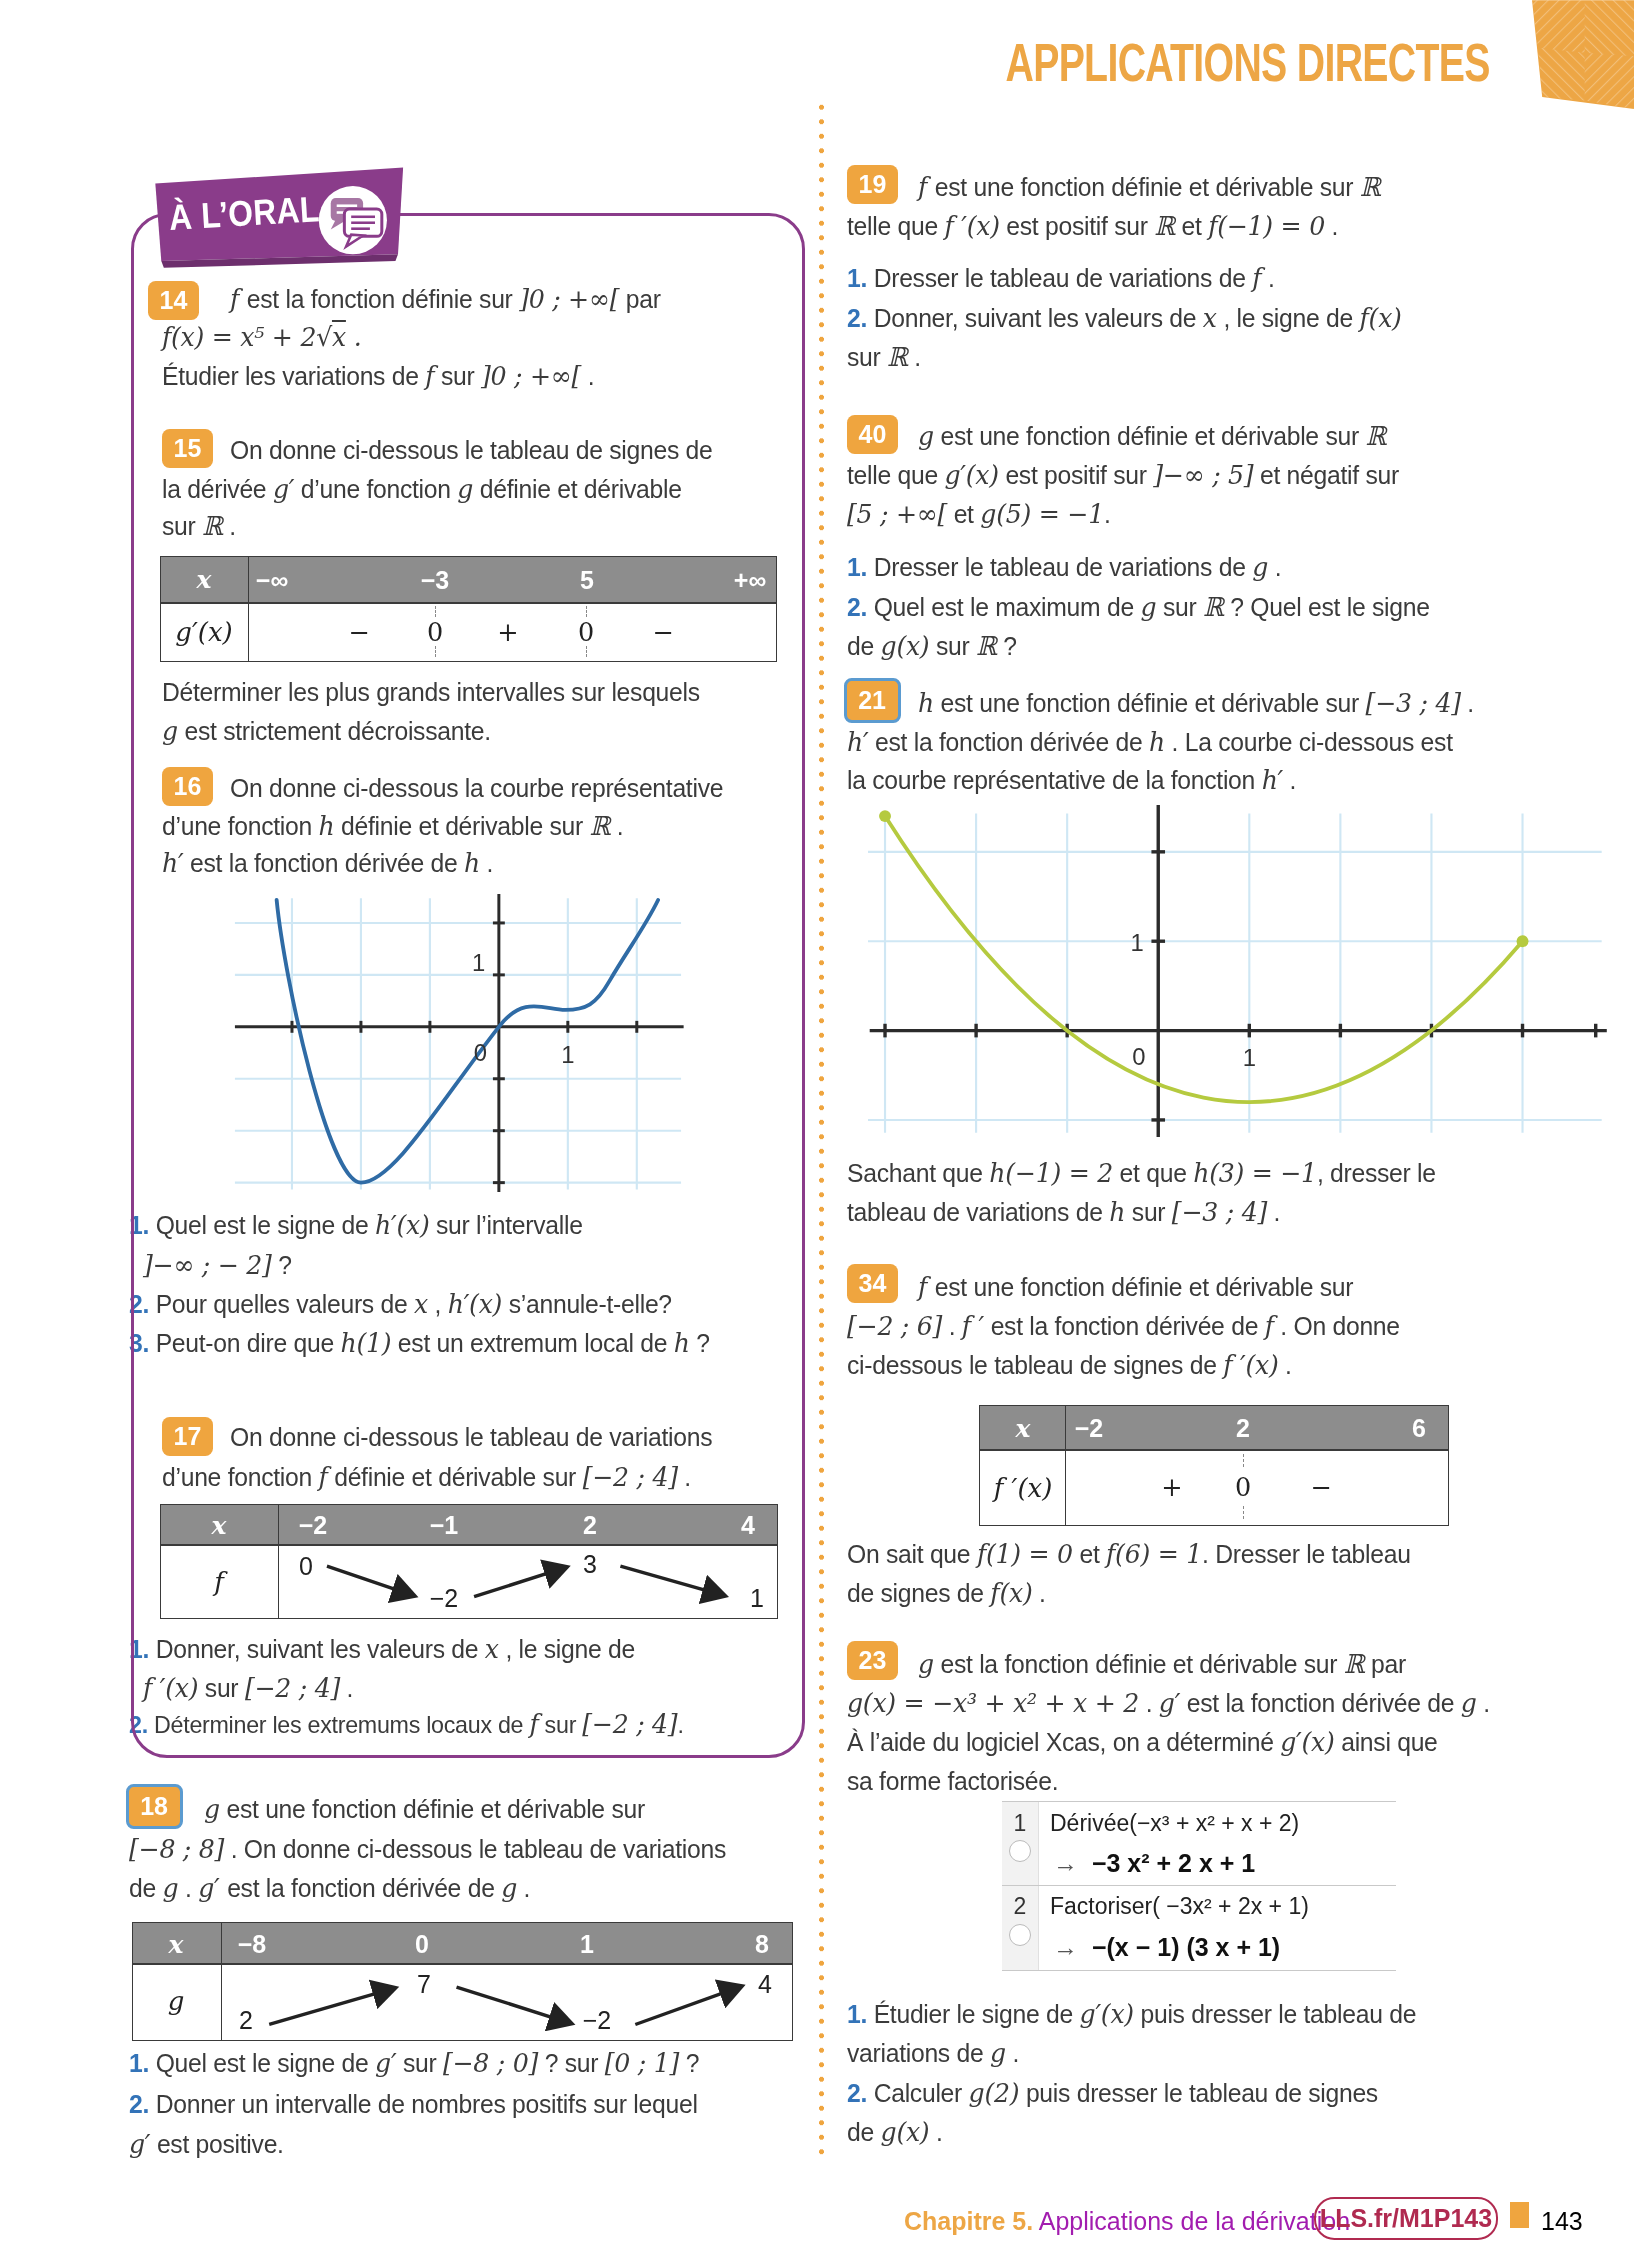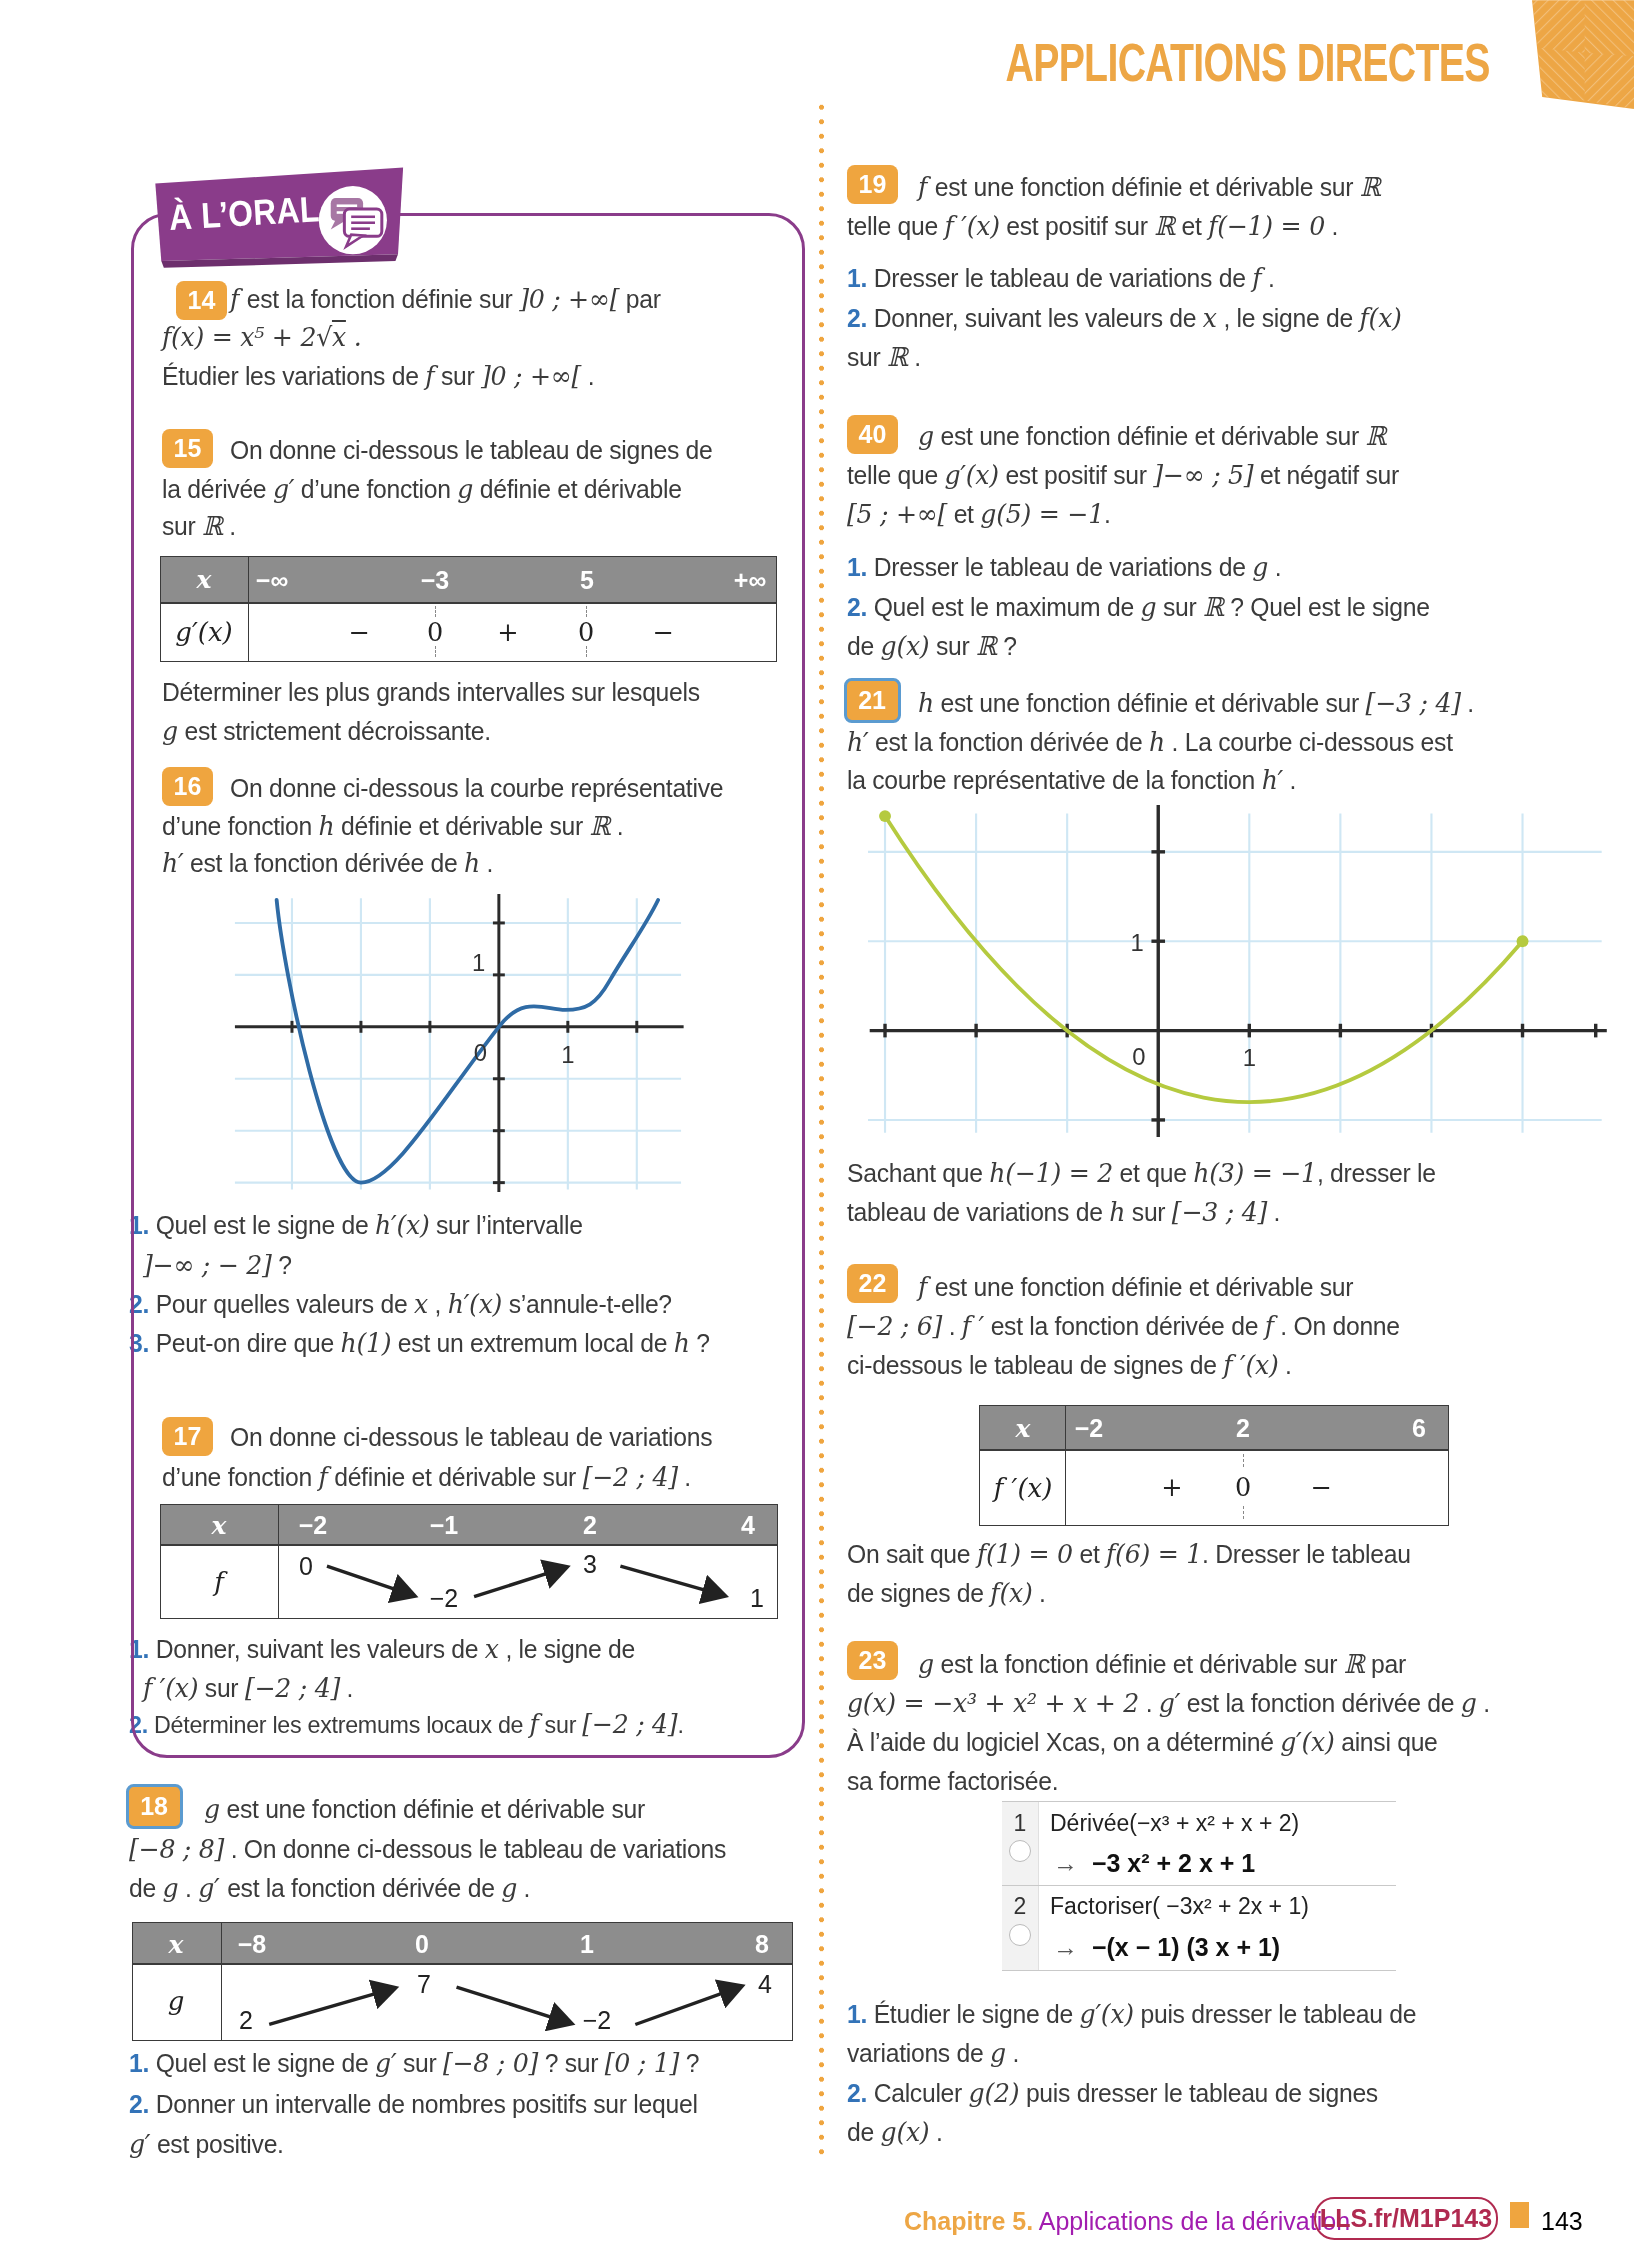--- a/index.html
+++ b/index.html
@@ -86,21 +86,21 @@
       <line x1="231" y1="64" x2="249" y2="64" stroke="#fff" stroke-width="3"></line>
       <rect x="240" y="60" width="44" height="32" rx="6" fill="#ffffff" stroke="#8a3c8a" stroke-width="3.5"></rect>
       <polygon points="248,90 242,104 262,91" fill="#ffffff" stroke="#8a3c8a" stroke-width="3"></polygon>
       <line x1="248" y1="69" x2="276" y2="69" stroke="#8a3c8a" stroke-width="3"></line>
       <line x1="248" y1="76" x2="276" y2="76" stroke="#8a3c8a" stroke-width="3"></line>
       <line x1="248" y1="83" x2="270" y2="83" stroke="#8a3c8a" stroke-width="3"></line>
     </g>
   </svg>
   <div class="oraltxt">À L’ORAL</div>
 
-  <div class="exbadge" style="left:176px;top:281px">14</div>
+  <div class="exbadge" style="left:148px;top:281px">14</div>
   <div class="ln" style="left:230px;top:280px"><span class="m">f </span><span>est la fonction définie sur </span><span class="m">]0 ; +∞[</span><span> par</span></div>
   <div class="ln" style="left:162px;top:318px"><span class="m">f(x) = x⁵ + 2</span><span class="m">√</span><span class="m ov">x</span><span class="m"> .</span></div>
   <div class="ln" style="left:162px;top:357px"><span>Étudier les variations de </span><span class="m">f</span><span> sur </span><span class="m">]0 ; +∞[</span><span> .</span></div>
 
   <div class="exbadge" style="left:162px;top:429px">15</div>
   <div class="ln" style="left:230px;top:431px"><span>On donne ci-dessous le tableau de signes de</span></div>
   <div class="ln" style="left:162px;top:470px"><span>la dérivée </span><span class="m">g′</span><span> d’une fonction </span><span class="m">g</span><span> définie et dérivable</span></div>
   <div class="ln" style="left:162px;top:507px"><span>sur </span><span class="m">ℝ</span><span> .</span></div>
 
   <div class="tbl" style="left:160px;top:556px;width:615px;height:104px">
@@ -287,21 +287,21 @@
     <circle cx="20" cy="13" r="7" fill="#b5ca3f"></circle>
     <circle cx="769" cy="160" r="7" fill="#b5ca3f"></circle>
     <text x="324" y="172" text-anchor="end" font-size="28" fill="#333">1</text>
     <text x="326" y="305" text-anchor="end" font-size="28" fill="#333">0</text>
     <text x="448" y="307" text-anchor="middle" font-size="28" fill="#333">1</text>
   </svg>
 
   <div class="ln" style="left:847px;top:1154px"><span>Sachant que </span><span class="m">h(−1) = 2</span><span> et que </span><span class="m">h(3) = −1</span><span>, dresser le</span></div>
   <div class="ln" style="left:847px;top:1193px"><span>tableau de variations de </span><span class="m">h</span><span> sur </span><span class="m">[−3 ; 4]</span><span> .</span></div>
 
-  <div class="exbadge" style="left:847px;top:1264px">22</div>
+  <div class="exbadge" style="left:847px;top:1264px">34</div>
   <div class="ln" style="left:918px;top:1268px"><span class="m">f </span><span>est une fonction définie et dérivable sur</span></div>
   <div class="ln" style="left:847px;top:1307px"><span class="m">[−2 ; 6]</span><span> . </span><span class="m">f ′</span><span> est la fonction dérivée de </span><span class="m">f</span><span> . On donne</span></div>
   <div class="ln" style="left:847px;top:1346px"><span>ci-dessous le tableau de signes de </span><span class="m">f ′(x)</span><span> .</span></div>
 
   <div class="tbl" style="left:979px;top:1405px;width:468px;height:119px">
     <div class="head" style="height:43px"></div>
     <div class="vline" style="left:85px"></div>
     <span class="hv hx" style="left:43px;top:7.7px">x</span>
     <span class="hv" style="left:109px;top:7.7px">−2</span>
     <span class="hv" style="left:263px;top:7.7px">2</span>

